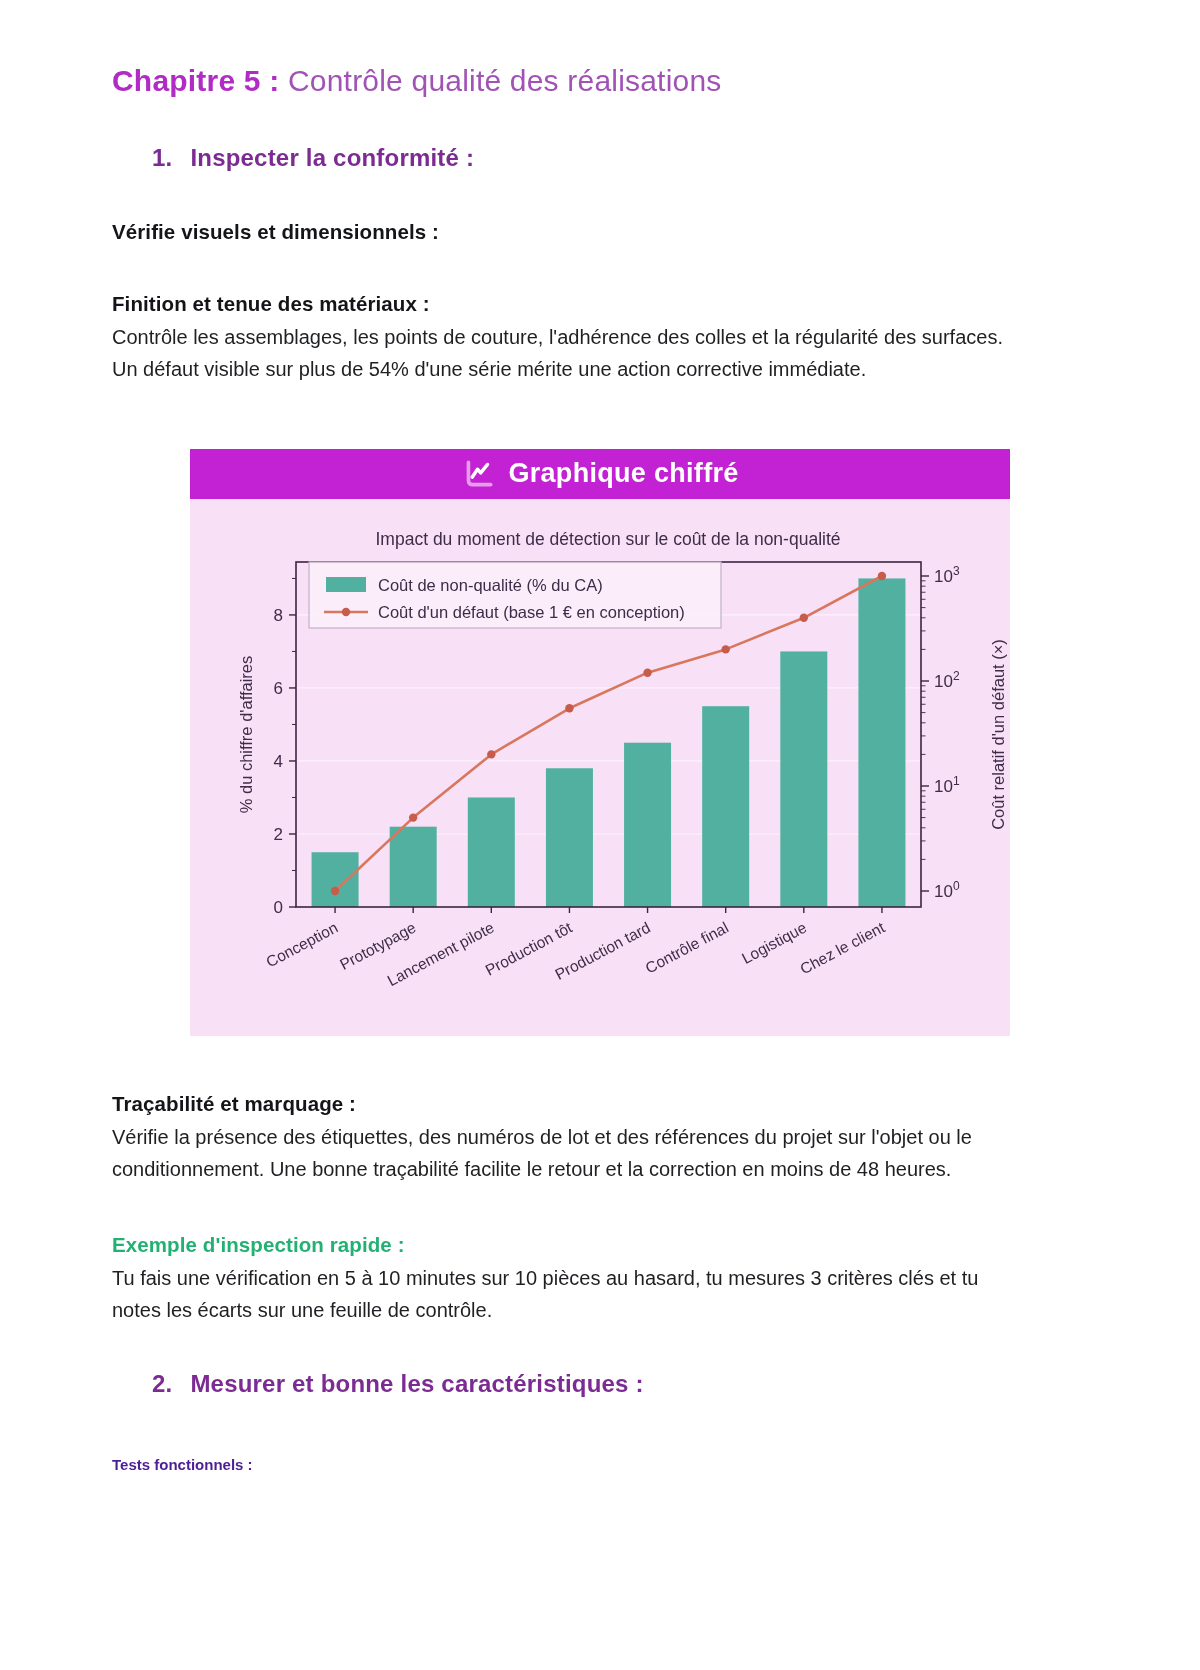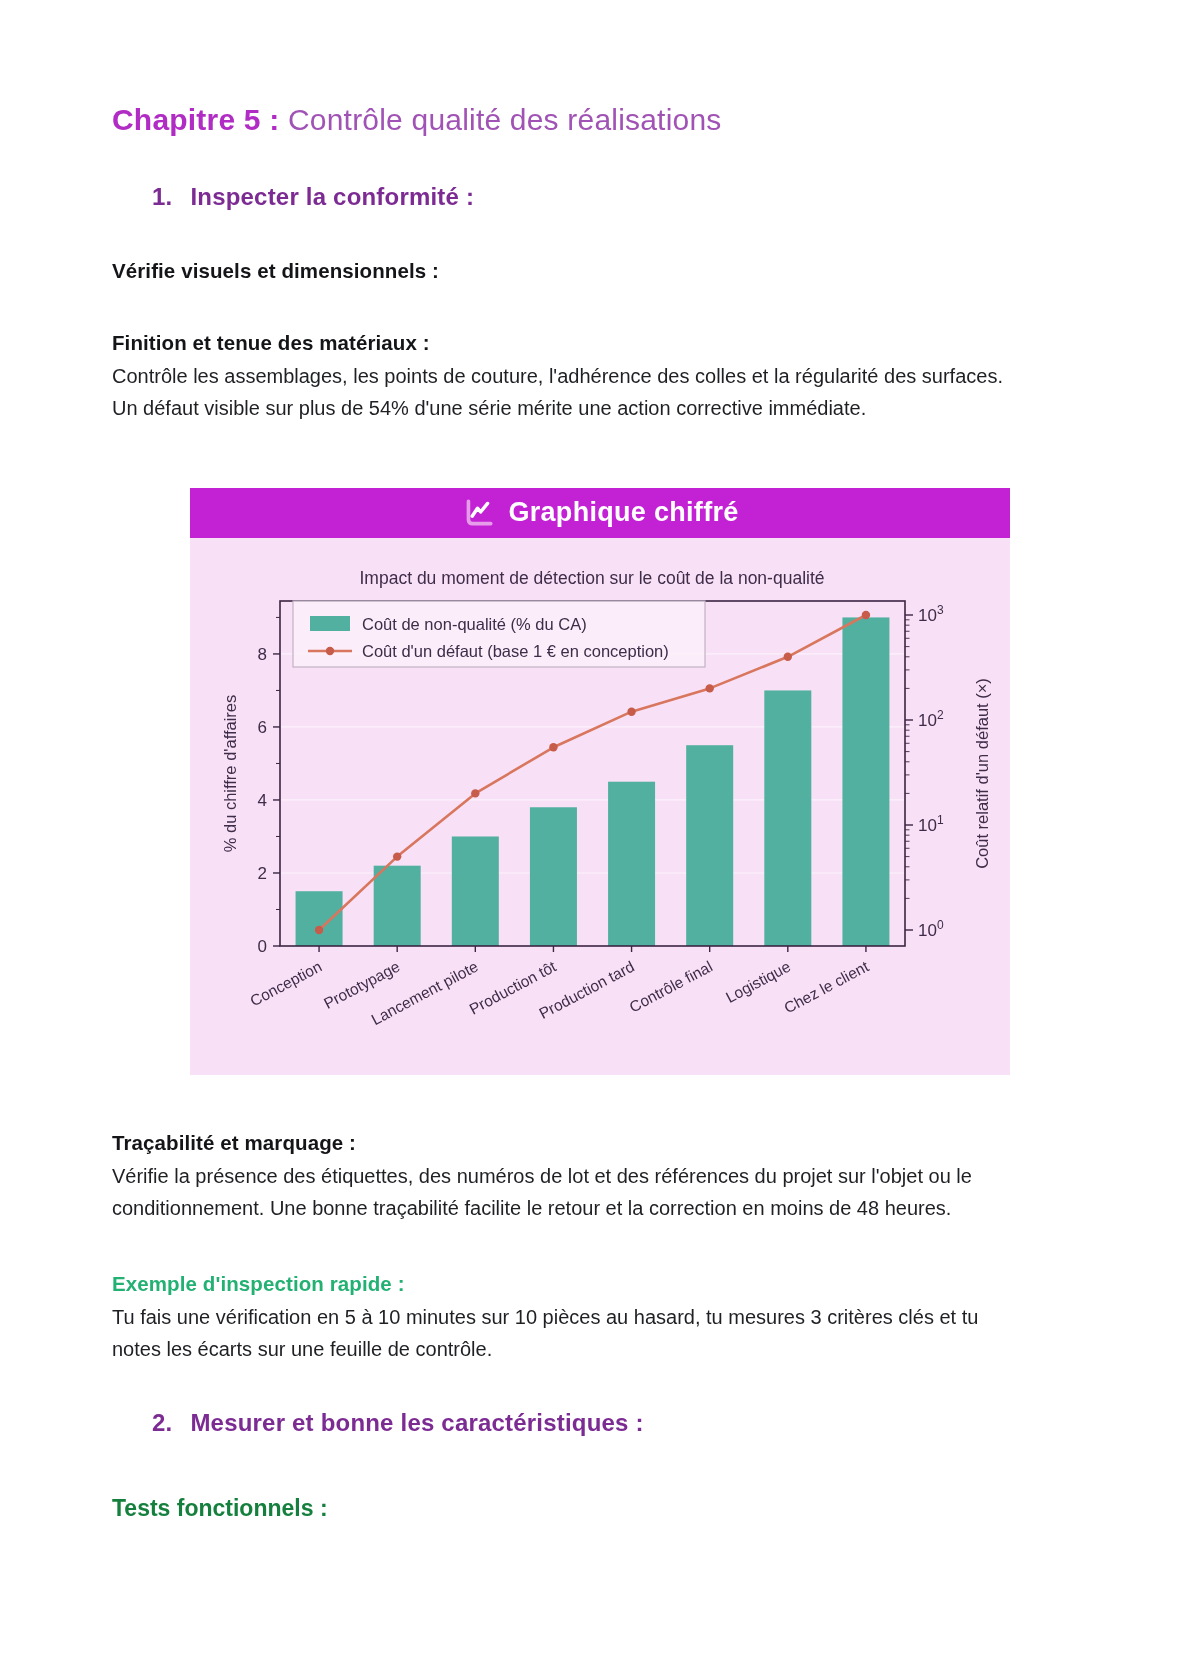--- a/index.html
+++ b/index.html
@@ -6,42 +6,42 @@
     --magenta:#c322d4; --panel-bg:#f8e1f6; --bar:#52b0a0; --line:#d8765e;
     --marker:#c65c49; --chapter-bold:#b12cc4; --chapter-light:#a153b5;
     --section-purple:#7c2b93; --green:#23b173; --text:#1e2023; --chart-text:#3e2c49;
   }
   *{margin:0;padding:0;box-sizing:border-box;}
   html,body{width:1200px;}
   body{
     height:1670px; background:#ffffff; color:var(--text);
     font-family:"Liberation Sans","DejaVu Sans",sans-serif; overflow:hidden;
   }
-  .page{padding:62px 96px 0 112px;margin-top:39px;}
+  .page{padding:62px 96px 0 112px;}
   h1{font-size:30px; line-height:1.25; font-weight:400; letter-spacing:.2px;}
   h1 .t-bold{font-weight:800; color:var(--chapter-bold);}
   h1 .t-light{color:var(--chapter-light);}
   .section-h{
     margin:44px 0 0 40px; font-size:24px; font-weight:800; color:var(--section-purple);
     letter-spacing:.2px;
   }
   .section-h .num{margin-right:18px;}
   .block{margin-top:48px;}
   .block-h{font-size:20.5px; font-weight:800; color:#141518; letter-spacing:.1px;}
   .block-h.green{color:var(--green);}
   .block p{margin-top:5px; font-size:20px; line-height:1.6; max-width:905px; color:var(--text);}
   .panel{margin:64px 0 0 78px; width:820px;}
   .panel-header{
     height:50px; background:var(--magenta); display:flex; align-items:center;
     justify-content:center; gap:13px; color:#ffffff; font-size:27px; font-weight:800;
     letter-spacing:.3px;
   }
-  .panel-body{background:var(--panel-bg); height:537px; position:relative;}
+  .panel-body{background:var(--panel-bg); height:537px; position:relative;padding-left:16px;}
   .chart-icon{display:flex; align-items:center;}
-  .final-h{margin-top:58px; font-size:23px; font-weight:800; color:#15803d;}
+  .final-h{margin-top:58px; font-size:15px; font-weight:800; color:#4c1d95;}
 </style>
 </head>
 <body>
 
 <div class="page">
 
   <h1><span class="t-bold">Chapitre 5 : </span><span class="t-light">Contrôle qualité des réalisations</span></h1>
 
   <div class="section-h">
     <span class="num">1.</span><span>Inspecter la conformité :</span>

